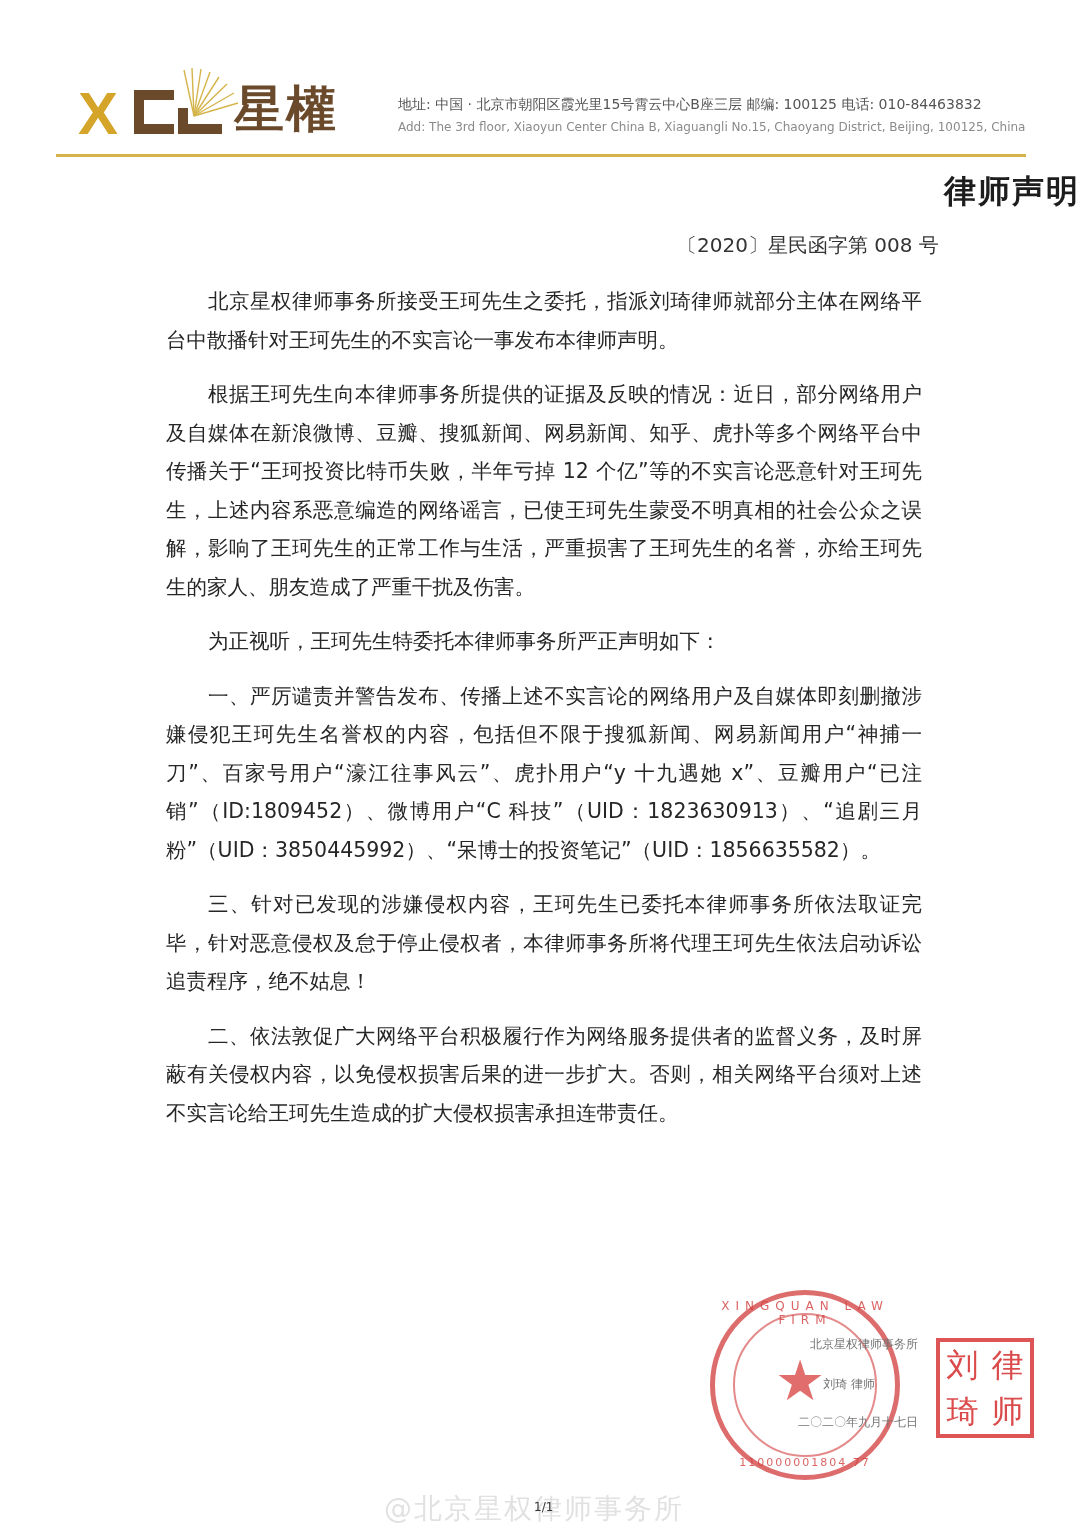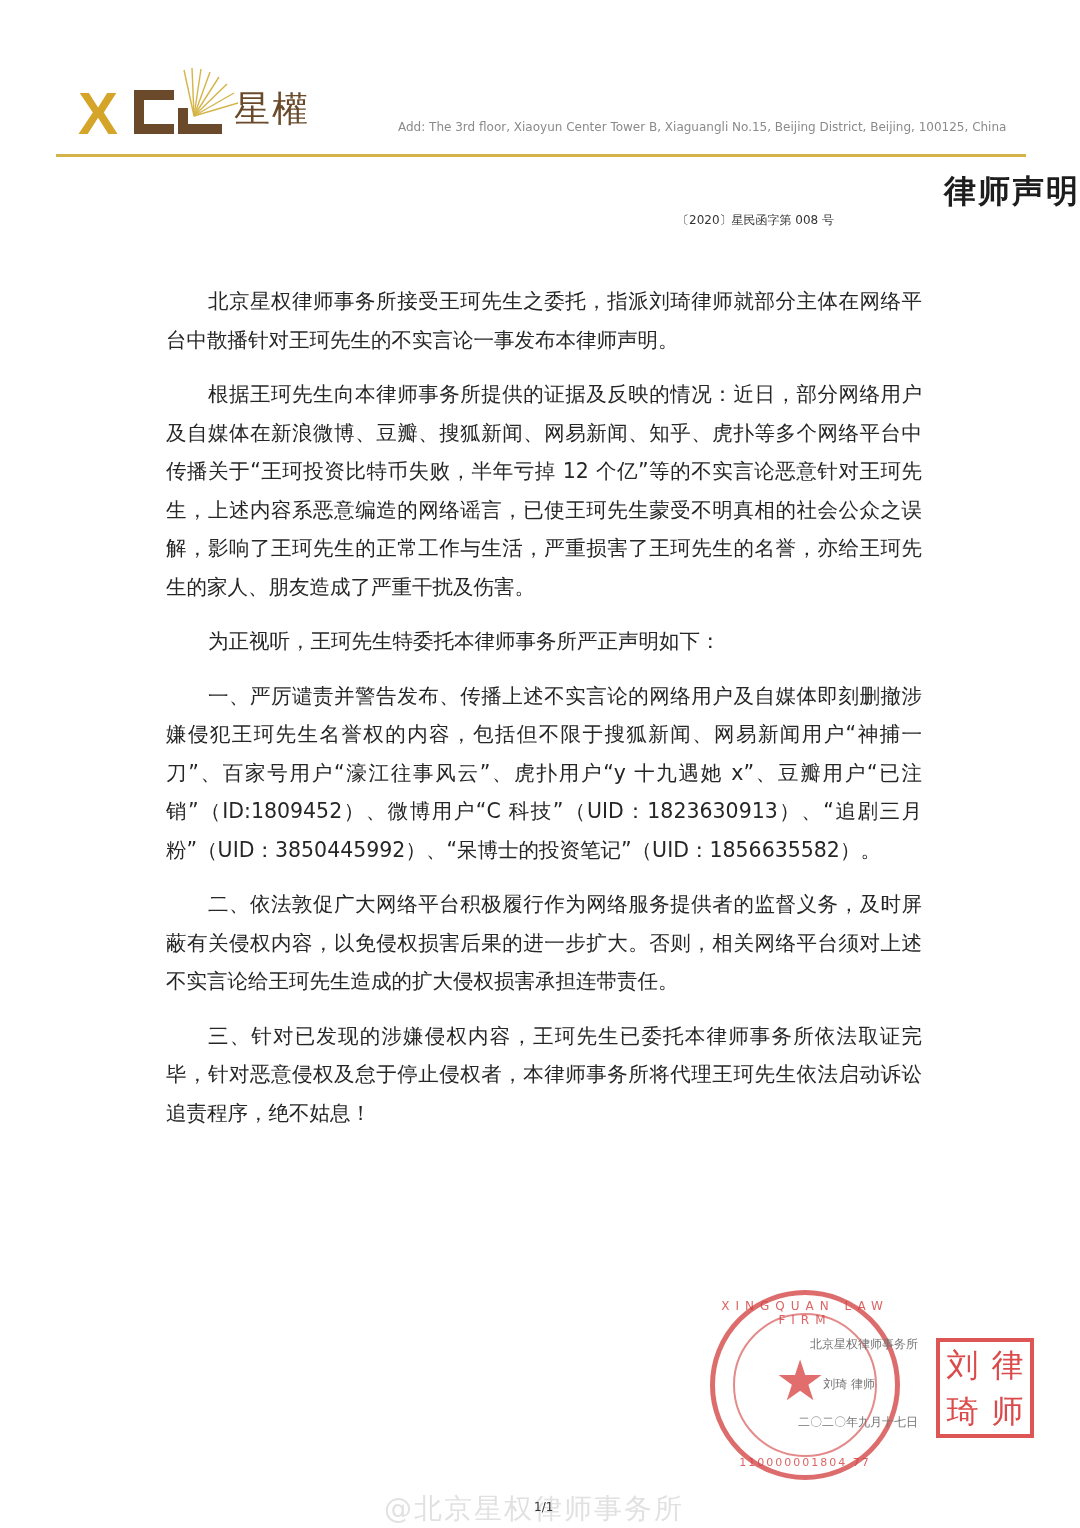--- a/index.html
+++ b/index.html
@@ -6,27 +6,27 @@
   body {
     width: 1080px; height: 1528px; background: #ffffff; position: relative; overflow: hidden;
     font-family: "DejaVu Sans", "Liberation Sans", sans-serif; color: #2a2a2a;
   }
   .letterhead { position: absolute; left: 0; top: 0; width: 1080px; height: 160px; }
   .logo { position: absolute; left: 78px; top: 68px; width: 280px; height: 70px; }
   .logo-x { position: absolute; left: 0; top: 16px; font-family: "Liberation Sans", sans-serif; font-weight: bold; font-size: 60px; color: #d5a52a; letter-spacing: -2px; line-height: 60px; }
   .logo-box { position: absolute; left: 56px; top: 22px; width: 40px; height: 44px; border: 10px solid #6b4a2b; border-right: none; box-sizing: border-box; }
   .logo-box2 { position: absolute; left: 100px; top: 40px; width: 44px; height: 26px; border-left: 10px solid #6b4a2b; border-bottom: 10px solid #6b4a2b; box-sizing: border-box; }
   .logo-rays { position: absolute; left: 96px; top: 0; width: 70px; height: 50px; }
-  .logo-cn { position: absolute; left: 156px; top: 12px; font-size: 36px; font-weight: normal; color: #6b4a2b; letter-spacing: 2px; line-height: 58px; }
+  .logo-cn { position: absolute; left: 156px; top: 12px; font-size: 50px; font-weight: bold; color: #6b4a2b; letter-spacing: 2px; line-height: 58px; }
   .addr-cn { position: absolute; left: 398px; top: 96px; font-size: 14px; color: #555; white-space: nowrap; letter-spacing: 0px; }
   .addr-en { position: absolute; left: 398px; top: 120px; font-size: 12px; color: #8a8a8a; white-space: nowrap; }
   .rule { position: absolute; left: 56px; top: 154px; width: 970px; height: 3px; background: #d4b44a; }
 
   .title { position: absolute; left: 0; width: 1080px; top: 170px; text-align: right; font-size: 32px; font-weight: bold; color: #1d1d1d; letter-spacing: 2px; }
-  .docno { position: absolute; left: 677px; top: 212px; font-size: 12px; color: #333; white-space: nowrap; }
+  .docno { position: absolute; left: 677px; top: 232px; font-size: 20px; color: #333; white-space: nowrap; }
 
   .body { position: absolute; left: 166px; top: 282px; width: 756px; font-size: 20.5px; line-height: 38.5px; color: #262626; }
   .body p { margin: 0 0 16px 0; text-indent: 42px; text-align: justify; }
 
   .sign { position: absolute; right: 162px; text-align: right; font-size: 12px; color: #737373; white-space: nowrap; z-index: 2; }
   .sign1 { top: 1336px; right: 162px; }
   .sign2 { top: 1376px; right: 205px; }
   .sign3 { top: 1414px; right: 162px; }
 
   .seal-round { position: absolute; left: 710px; top: 1290px; width: 190px; height: 190px; border-radius: 50%; border: 5px solid rgba(210,60,60,0.75); box-sizing: border-box; z-index: 1; }
@@ -56,34 +56,35 @@
           <line x1="20" y1="48" x2="53" y2="16"></line>
         <line x1="20" y1="48" x2="60" y2="25"></line>
           <line x1="20" y1="48" x2="64" y2="35"></line>
       </g>
     </svg>
     <div class="logo-x">X</div>
     <div class="logo-box"></div>
     <div class="logo-box2"></div>
     <div class="logo-cn">星權</div>
   </div>
-  <div class="addr-en">Add: The 3rd floor, Xiaoyun Center Tower B, Xiaguangli No.15, Beijing District, Beijing, 100125, China</div>
+  <div class="addr-cn">地址: 中国 · 北京市朝阳区霞光里15号霄云中心B座三层  邮编: 100125  电话: 010-84463832</div>
+  <div class="addr-en">Add: The 3rd floor, Xiaoyun Center China B, Xiaguangli No.15, Chaoyang District, Beijing, 100125, China</div>
   <div class="rule"></div>
 </div>
 
 <div class="title">律师声明</div>
 <div class="docno">〔2020〕星民函字第 008 号</div>
 
 <div class="body">
   <p>北京星权律师事务所接受王珂先生之委托，指派刘琦律师就部分主体在网络平台中散播针对王珂先生的不实言论一事发布本律师声明。</p>
   <p>根据王珂先生向本律师事务所提供的证据及反映的情况：近日，部分网络用户及自媒体在新浪微博、豆瓣、搜狐新闻、网易新闻、知乎、虎扑等多个网络平台中传播关于“王珂投资比特币失败，半年亏掉 12 个亿”等的不实言论恶意针对王珂先生，上述内容系恶意编造的网络谣言，已使王珂先生蒙受不明真相的社会公众之误解，影响了王珂先生的正常工作与生活，严重损害了王珂先生的名誉，亦给王珂先生的家人、朋友造成了严重干扰及伤害。</p>
   <p>为正视听，王珂先生特委托本律师事务所严正声明如下：</p>
   <p>一、严厉谴责并警告发布、传播上述不实言论的网络用户及自媒体即刻删撤涉嫌侵犯王珂先生名誉权的内容，包括但不限于搜狐新闻、网易新闻用户“神捕一刀”、百家号用户“濠江往事风云”、虎扑用户“y 十九遇她 x”、豆瓣用户“已注销”（ID:1809452）、微博用户“C 科技”（UID：1823630913）、“追剧三月粉”（UID：3850445992）、“呆博士的投资笔记”（UID：1856635582）。</p>
+  <p>三、针对已发现的涉嫌侵权内容，王珂先生已委托本律师事务所依法取证完毕，针对恶意侵权及怠于停止侵权者，本律师事务所将代理王珂先生依法启动诉讼追责程序，绝不姑息！</p>
   <p>二、依法敦促广大网络平台积极履行作为网络服务提供者的监督义务，及时屏蔽有关侵权内容，以免侵权损害后果的进一步扩大。否则，相关网络平台须对上述不实言论给王珂先生造成的扩大侵权损害承担连带责任。</p>
-  <p>三、针对已发现的涉嫌侵权内容，王珂先生已委托本律师事务所依法取证完毕，针对恶意侵权及怠于停止侵权者，本律师事务所将代理王珂先生依法启动诉讼追责程序，绝不姑息！</p>
 </div>
 
 <div class="seal-round">
   <div class="inner"></div>
   <div class="seal-top">XINGQUAN LAW FIRM</div>
   <div class="seal-star">★</div>
   <div class="seal-code">110000001804 77</div>
 </div>
 
 <div class="sign sign1">北京星权律师事务所</div>

